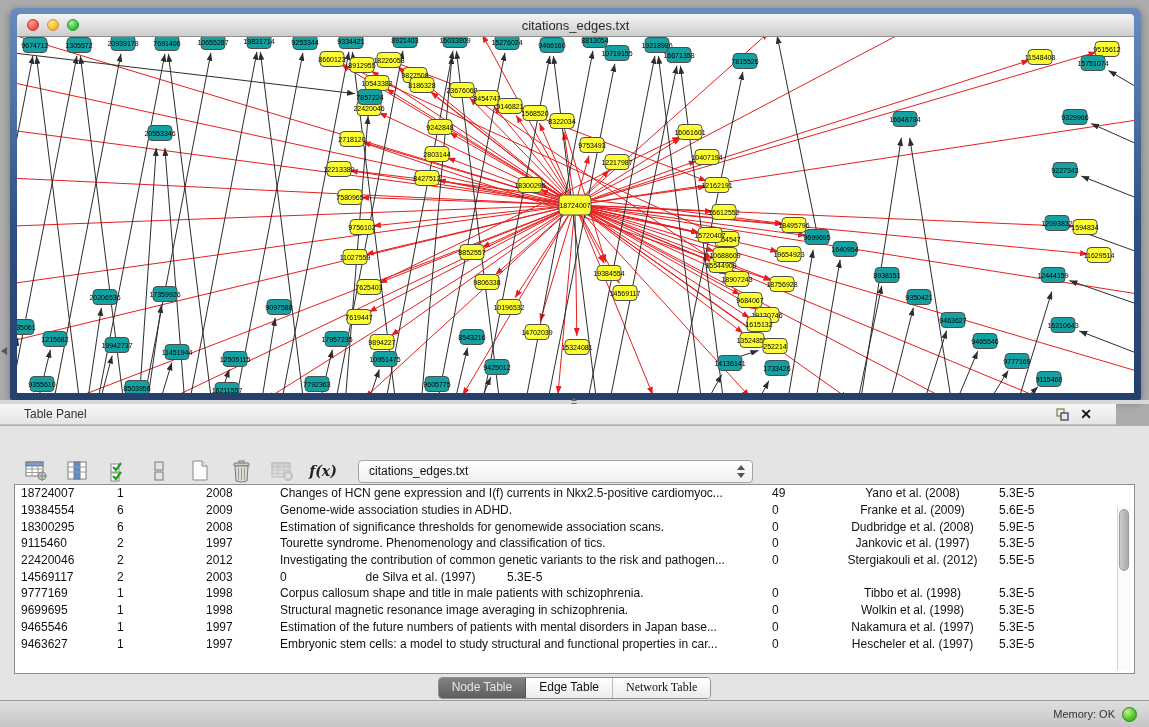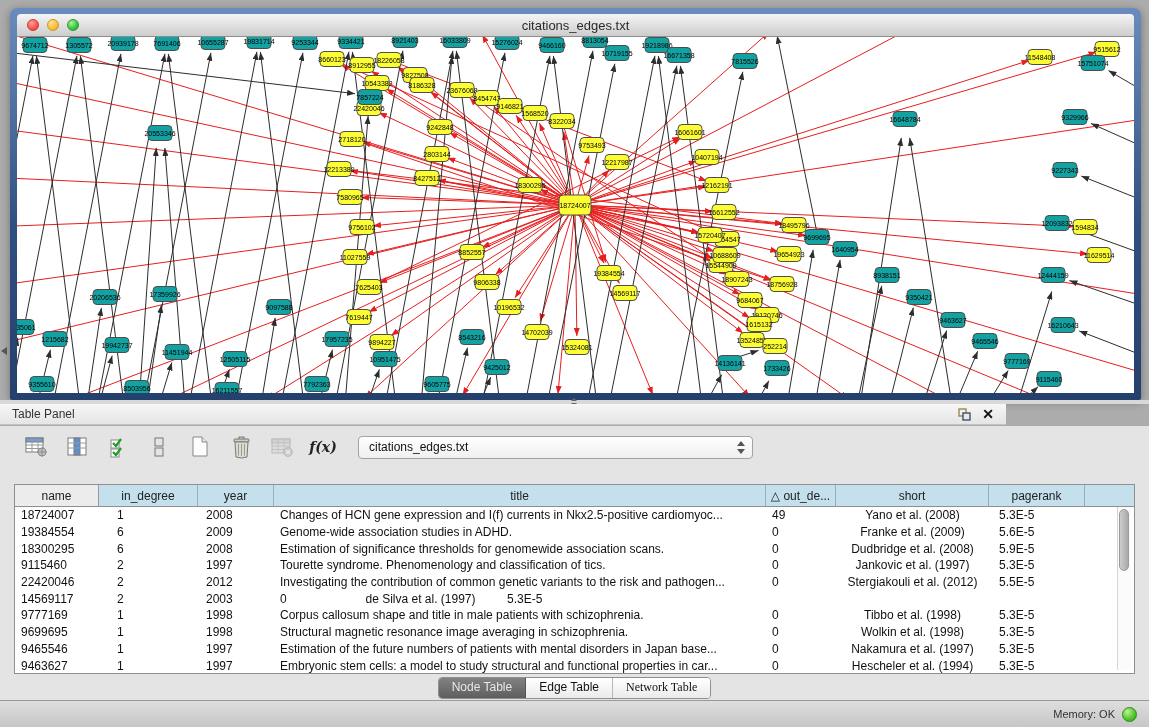--- a/index.html
+++ b/index.html
@@ -27,29 +27,29 @@
     border-right:6px solid #555; border-top:4px solid transparent; border-bottom:4px solid transparent; }
 
   
   .splitter { position:absolute; left:0; top:400px; width:1149px; height:4px; background:#d8d8d8; }
   .grip { position:absolute; left:569px; top:-2px; width:10px; height:8px; }
   .grip:before, .grip:after { content:""; position:absolute; left:2px; border-left:3px solid transparent; border-right:3px solid transparent; }
   .grip:before { top:0; border-bottom:3px solid #667; }
   .grip:after { bottom:0; border-top:3px solid #667; }
 
   
-  .panel-header { position:absolute; left:0; top:404px; width:1006px; height:21px;
+  .panel-header { position:absolute; left:0; top:404px; width:1116px; height:21px;
     background:linear-gradient(#f7f7f7,#e5e5e5); border-bottom:1px solid #c2c2c2;
-    display:flex; align-items:center; padding:0 12px; box-sizing:border-box; }
+    display:flex; align-items:center; padding:0 24px; box-sizing:border-box; }
   .panel-title { font-size:12px; color:#333; }
   .panel-hdr-icons { margin-left:auto; display:flex; align-items:center; gap:10px; }
   .close-x { font-size:14px; font-weight:700; color:#111; line-height:1; cursor:default; }
 
   .panel-body { position:absolute; left:0; top:426px; width:1149px; height:274px; background:#e4e4e4; }
-  .toolbar { position:absolute; left:24px; top:8px; height:26px; display:flex; align-items:center; gap:17px; }
+  .toolbar { position:absolute; left:24px; top:32px; height:26px; display:flex; align-items:center; gap:17px; }
   .tbtn { width:24px; height:24px; display:flex; align-items:center; justify-content:center; }
   .fx { font-family:"DejaVu Serif", serif; font-style:italic; font-size:14px; font-weight:700; color:#222; }
   .combo { margin-left:6px; width:395px; height:23px; background:linear-gradient(#ffffff,#f0f0f0);
     border:1px solid #a3a3a3; border-radius:4px; display:flex; align-items:center;
     padding-left:10px; box-sizing:border-box; font-size:12px; color:#111; position:relative; }
   .stepper { position:absolute; right:7px; top:4px; }
   .stepper div { width:0; height:0; border-left:4px solid transparent; border-right:4px solid transparent; }
   .stepper .up { border-bottom:5px solid #555; margin-bottom:3px; }
   .stepper .dn { border-top:5px solid #555; }
 
@@ -785,30 +785,20 @@
     <div class="combo">
       <span>citations_edges.txt</span>
       <span class="stepper">
           <div class="up"></div>
           <div class="dn"></div>
         </span>
     </div>
   </div>
 
   <div class="table-wrap">
-    <div class="thead">
-      <div class="hcell first w0">name</div>
-      <div class="hcell w1">in_degree</div>
-      <div class="hcell w2">year</div>
-      <div class="hcell w3">title</div>
-      <div class="hcell w4">△ out_de...</div>
-      <div class="hcell w5">short</div>
-      <div class="hcell w6">pagerank</div>
-      <div class="hcell filler"></div>
-    </div>
     <div class="tbody" id="tbody">
         <div class="trow">
           <div class="tc tc0 w0">18724007</div>
           <div class="tc tc1 w1">1</div>
           <div class="tc tc2 w2">2008</div>
           <div class="tc tc3 w3">Changes of HCN gene expression and I(f) currents in Nkx2.5-positive cardiomyoc...</div>
           <div class="tc tc4 w4">49</div>
           <div class="tc tc5 w5">Yano et al. (2008)</div>
           <div class="tc tc6 w6">5.3E-5</div>
         </div>
@@ -882,21 +872,21 @@
           <div class="tc tc4 w4">0</div>
           <div class="tc tc5 w5">Nakamura et al. (1997)</div>
           <div class="tc tc6 w6">5.3E-5</div>
         </div>
         <div class="trow">
           <div class="tc tc0 w0">9463627</div>
           <div class="tc tc1 w1">1</div>
           <div class="tc tc2 w2">1997</div>
           <div class="tc tc3 w3">Embryonic stem cells: a model to study structural and functional properties in car...</div>
           <div class="tc tc4 w4">0</div>
-          <div class="tc tc5 w5">Hescheler et al. (1994)</div>
+          <div class="tc tc5 w5">Hescheler et al. (1997)</div>
           <div class="tc tc6 w6">5.3E-5</div>
         </div>
       </div>
     <div class="vscroll">
       <div class="vthumb"></div>
     </div>
   </div>
 
   <div class="tabbar">
     <div class="tabs" id="tabs">

